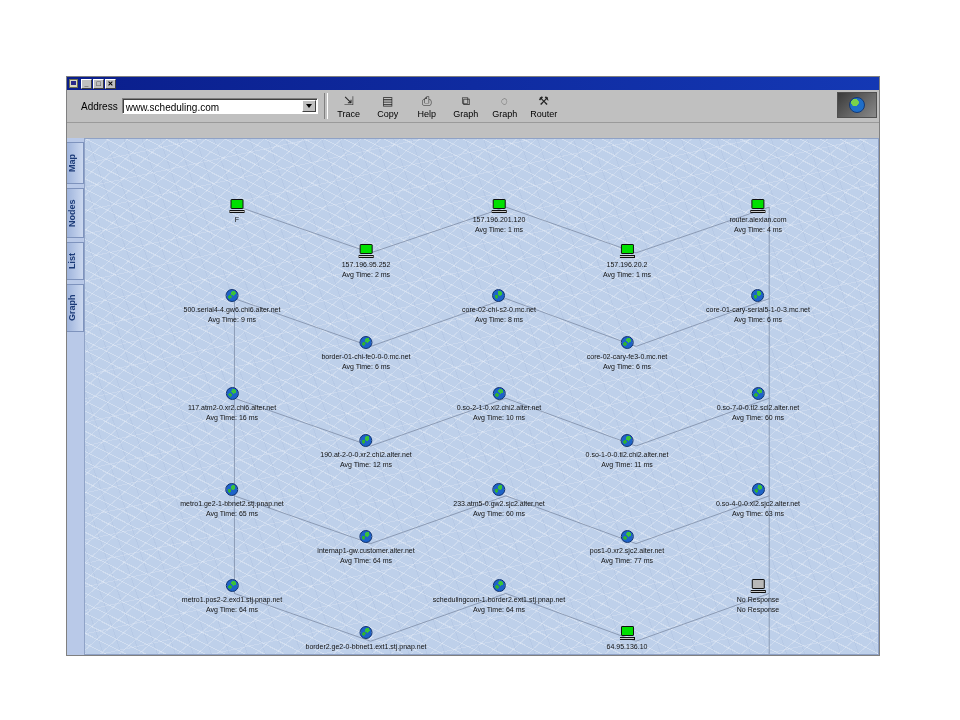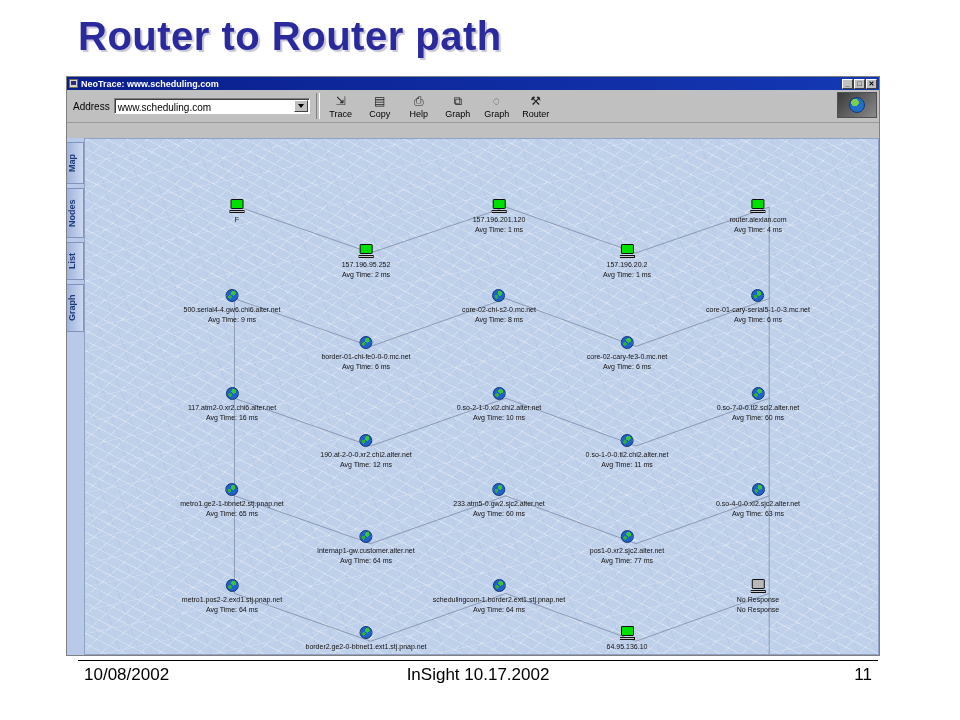--- a/index.html
+++ b/index.html
@@ -110,21 +110,21 @@
   #toolbar {
     height: 32px;
     background: #c0c0c0;
     display: flex;
     align-items: center;
     border-bottom: 1px solid #9a9a9a;
     position: relative;
   }
   #addr-label {
     font-size: 10px;
-    margin: 0 4px 0 6px;
+    margin: 0 4px 0 14px;
     color: #000;
   }
   #addr-box {
     width: 196px; height: 16px;
     background: #ffffff;
     border: 1px solid #808080;
     border-right-color: #ffffff;
     border-bottom-color: #ffffff;
     box-shadow: inset 1px 1px 0 #404040;
     box-sizing: border-box;
@@ -287,27 +287,25 @@
       radial-gradient(circle at 40% 40%, #1e63c8 0 100%);
     border: 1px solid #0c2f6e;
     box-sizing: border-box;
   }
 </style>
 </head>
 <body>
 
 <div id="slide">
 
-  <div id="slide-title">Router to Router path</div>
 
   <div id="app-window">
 
     <div id="titlebar">
       <span class="tb-icon"></span>
-      <span class="tb-text">NeoTrace: www.scheduling.com</span>
       <span class="tb-buttons">
         <span class="tb-btn">_</span>
         <span class="tb-btn">□</span>
         <span class="tb-btn">✕</span>
       </span>
     </div>
 
 
     <div id="toolbar">
       <span id="addr-label">Address</span>
@@ -583,18 +581,13 @@
                 </span>
               </div>
               <div class="caption">No Response</div>
               <div class="caption">No Response</div>
             </div>
           </div>
       </div>
     </div>
   </div>
 
-  <div id="footer">
-    <span class="f-left">10/08/2002</span>
-    <span class="f-center">InSight 10.17.2002</span>
-    <span class="f-right">11</span>
-  </div>
 </div>
 
 </body></html>

